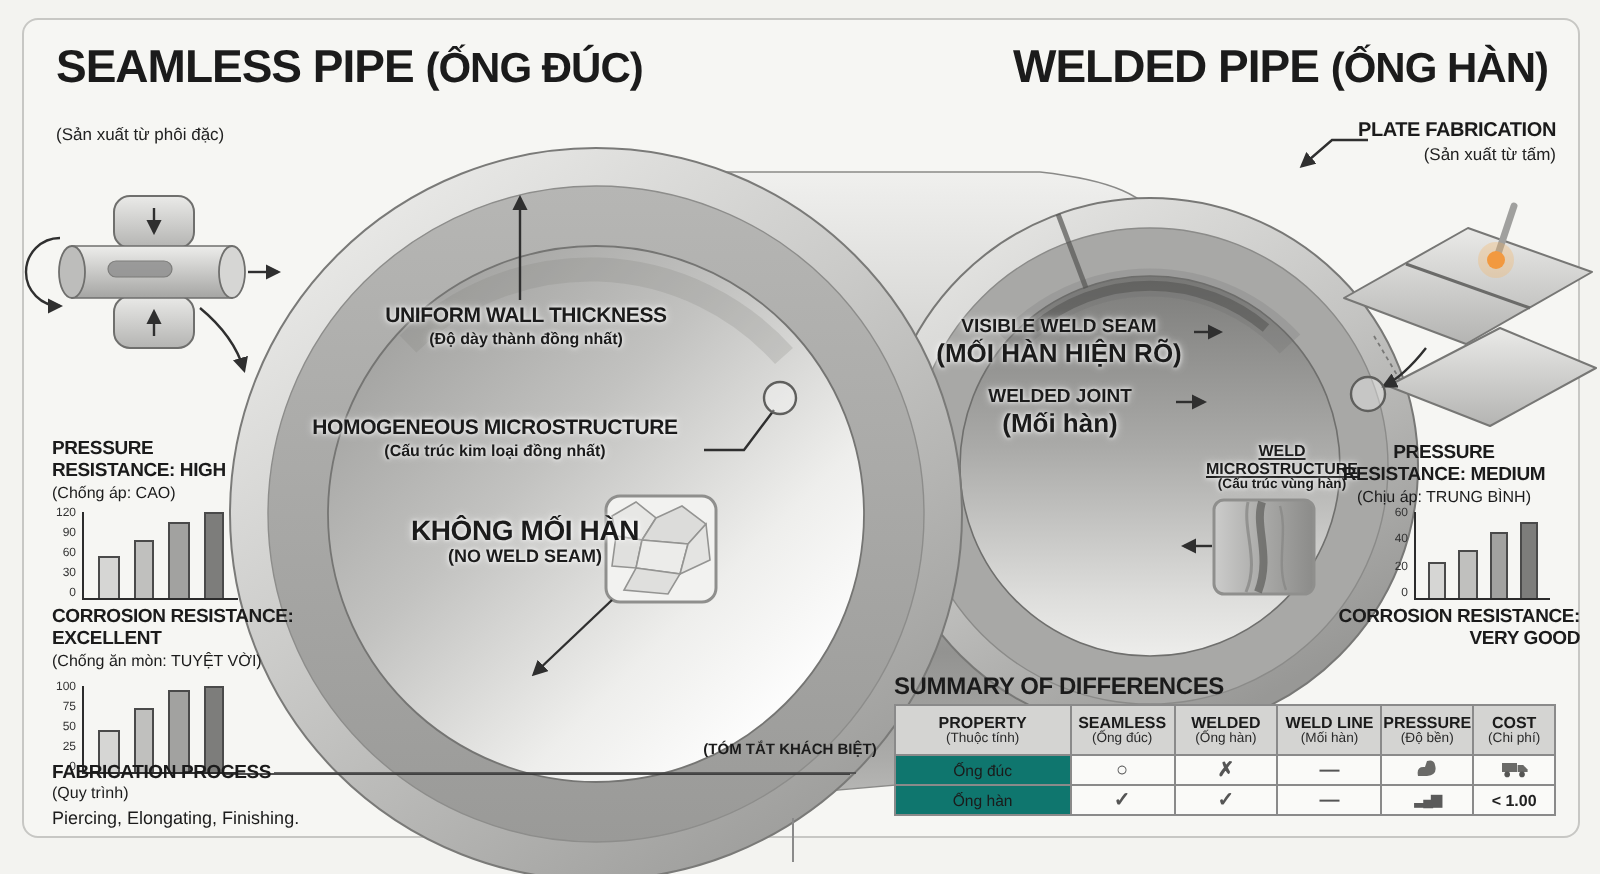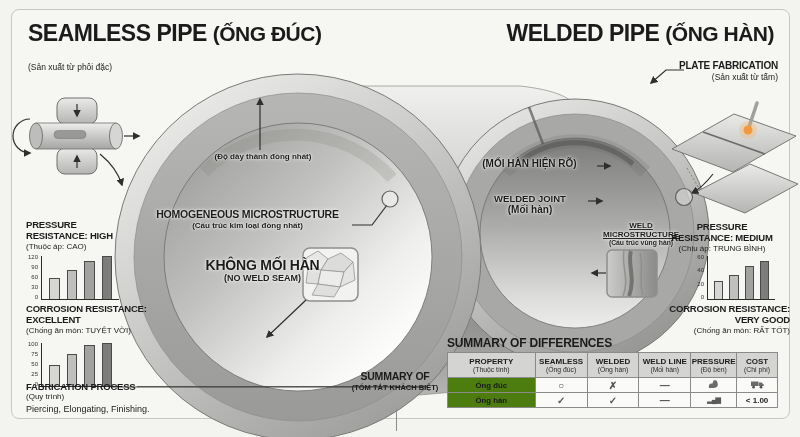--- a/index.html
+++ b/index.html
@@ -27,21 +27,21 @@
   .lbl-s{font-weight:500;font-size:8.5px;line-height:1.25;color:#222;}
   .shadowed{text-shadow:0 0 2px #fff,0 0 5px rgba(255,255,255,.75);}
   .ctr{text-align:center;}
   .rt{text-align:right;}
   
   .pipe-lbl .t{font-weight:800;font-size:10.5px;letter-spacing:-0.2px;line-height:1.2;}
   .pipe-lbl .s{font-weight:600;font-size:8px;line-height:1.3;}
   .big-lbl .t{font-weight:800;font-size:14px;letter-spacing:-0.2px;}
   .big-lbl .s{font-weight:700;font-size:9px;}
   .sm-lbl .t{font-weight:800;font-size:9.5px;line-height:1.2;}
-  .sm-lbl .s{font-weight:600;font-size:10px;}
+  .sm-lbl .s{font-weight:600;font-size:13px;}
   .xs-lbl .t{font-weight:800;font-size:8px;line-height:1.15;text-decoration:underline;}
   .xs-lbl .s{font-weight:600;font-size:6.8px;}
   
   .stat .t{font-weight:800;font-size:9.5px;line-height:1.2;letter-spacing:-0.2px;}
   .stat .s{font-weight:500;font-size:8px;line-height:1.3;}
   
   .chart{display:flex;align-items:flex-end;gap:3px;}
   .chart .ticks{height:46px;display:flex;flex-direction:column;justify-content:space-between;
     font-size:6px;line-height:1;color:#333;text-align:right;width:14px;padding-bottom:0;}
   .chart .plot{width:78px;height:44px;border-left:1.3px solid #2c2c2c;border-bottom:1.3px solid #2c2c2c;
@@ -59,21 +59,21 @@
   .note .s{font-weight:700;font-size:7.5px;}
   .note-tail{position:absolute;left:396px;top:409px;width:1px;height:22px;background:#8a8a8a;z-index:3;}
   
   .tablewrap{left:447px;top:336px;width:331px;}
   .table-title{font-weight:800;font-size:12px;letter-spacing:-0.2px;margin-bottom:2px;}
   table.cmp{border-collapse:collapse;width:331px;background:#fbfbfa;border:1.5px solid #6e6e6e;border-radius:4px;}
   table.cmp th,table.cmp td{border:1px solid #8a8a8a;text-align:center;padding:0;}
   table.cmp thead th{background:#d4d4d2;height:24px;}
   table.cmp thead .en{font-weight:800;font-size:8px;line-height:1.15;}
   table.cmp thead .vi{font-weight:500;font-size:6.8px;line-height:1.15;color:#2a2a2a;}
-  table.cmp tbody th{background:#4d7c0f;font-weight:700;font-size:7.8px;}
+  table.cmp tbody th{background:#0f766e;font-weight:400;font-size:7.8px;}
   table.cmp tbody td{height:14px;font-size:10px;color:#555;font-weight:700;background:#fafaf8;}
   table.cmp tbody td.small{font-size:8px;color:#222;font-weight:600;}
   table.cmp tbody td.bars{font-size:7px;letter-spacing:-1px;color:#5a5a5a;}
   
   .footer{right:16px;top:419px;font-size:7.5px;color:#9b9b98;letter-spacing:.3px;margin-top:20px;}
 </style>
 </head>
 <body>
 
 <div class="frame"></div>
@@ -218,48 +218,50 @@
 <div class="txt" style="left:28px;top:62px;">
   <div class="lbl-s">(Sản xuất từ phôi đặc)</div>
 </div>
 
 <div class="txt rt" style="right:22px;top:60px;">
   <div class="lbl-b">PLATE FABRICATION</div>
   <div class="lbl-s">(Sản xuất từ tấm)</div>
 </div>
 
 <div class="txt pipe-lbl ctr shadowed" style="left:178px;top:152px;width:170px;">
+  <div class="t">UNIFORM WALL THICKNESS</div>
   <div class="s">(Độ dày thành đồng nhất)</div>
 </div>
 <div class="txt pipe-lbl ctr shadowed" style="left:140px;top:208px;width:215px;">
   <div class="t">HOMOGENEOUS MICROSTRUCTURE</div>
   <div class="s">(Cấu trúc kim loại đồng nhất)</div>
 </div>
 <div class="txt big-lbl ctr shadowed" style="left:200px;top:257px;width:125px;">
   <div class="t">KHÔNG MỐI HÀN</div>
   <div class="s">(NO WELD SEAM)</div>
 </div>
 
 <div class="txt sm-lbl ctr shadowed" style="left:462px;top:158px;width:135px;">
+  <div class="t">VISIBLE WELD SEAM</div>
   <div class="s">(MỐI HÀN HIỆN RÕ)</div>
 </div>
 <div class="txt sm-lbl ctr shadowed" style="left:475px;top:193px;width:110px;">
   <div class="t">WELDED JOINT</div>
   <div class="s">(Mối hàn)</div>
 </div>
 <div class="txt xs-lbl ctr shadowed" style="left:598px;top:221px;width:86px;">
   <div class="t">WELD</div>
   <div class="t">MICROSTRUCTURE</div>
   <div class="s">(Cấu trúc vùng hàn)</div>
 </div>
 
 <div class="txt stat" style="left:26px;top:219px;">
   <div class="t">PRESSURE</div>
   <div class="t">RESISTANCE: HIGH</div>
-  <div class="s">(Thuộc áp: CAO)</div>
+  <div class="s">(Chống áp: CAO)</div>
 </div>
 <div class="txt chart" style="left:24px;top:254px;">
     <div class="ticks">
       <span>120</span>
       <span>90</span>
       <span>60</span>
       <span>30</span>
       <span>0</span>
     </div>
     <div class="plot">
@@ -316,25 +318,23 @@
       <div class="bar" style="height: 41.6667%; background: rgb(214, 214, 212);"></div>
       <div class="bar" style="height: 56.6667%; background: rgb(192, 192, 190);"></div>
       <div class="bar" style="height: 76.6667%; background: rgb(162, 162, 160);"></div>
       <div class="bar" style="height: 88.3333%; background: rgb(125, 125, 123);"></div>
     </div>
   </div>
 
 <div class="txt stat rt" style="left:642px;top:303px;width:148px;">
   <div class="t">CORROSION RESISTANCE:</div>
   <div class="t">VERY GOOD</div>
-  <div class="s">(Chống ăn mòn: RẤT TỐT)</div>
 </div>
 
 <div class="txt note" style="left:328px;top:370px;">
-  <div class="t">SUMMARY OF</div>
   <div class="s">(TÓM TẮT KHÁCH BIỆT)</div>
 </div>
 <div class="note-tail"></div>
 
 <div class="txt tablewrap">
   <div class="table-title">SUMMARY OF DIFFERENCES</div>
   <table class="cmp">
     <colgroup>
       <col style="width:88px">
         <col style="width:52px">

